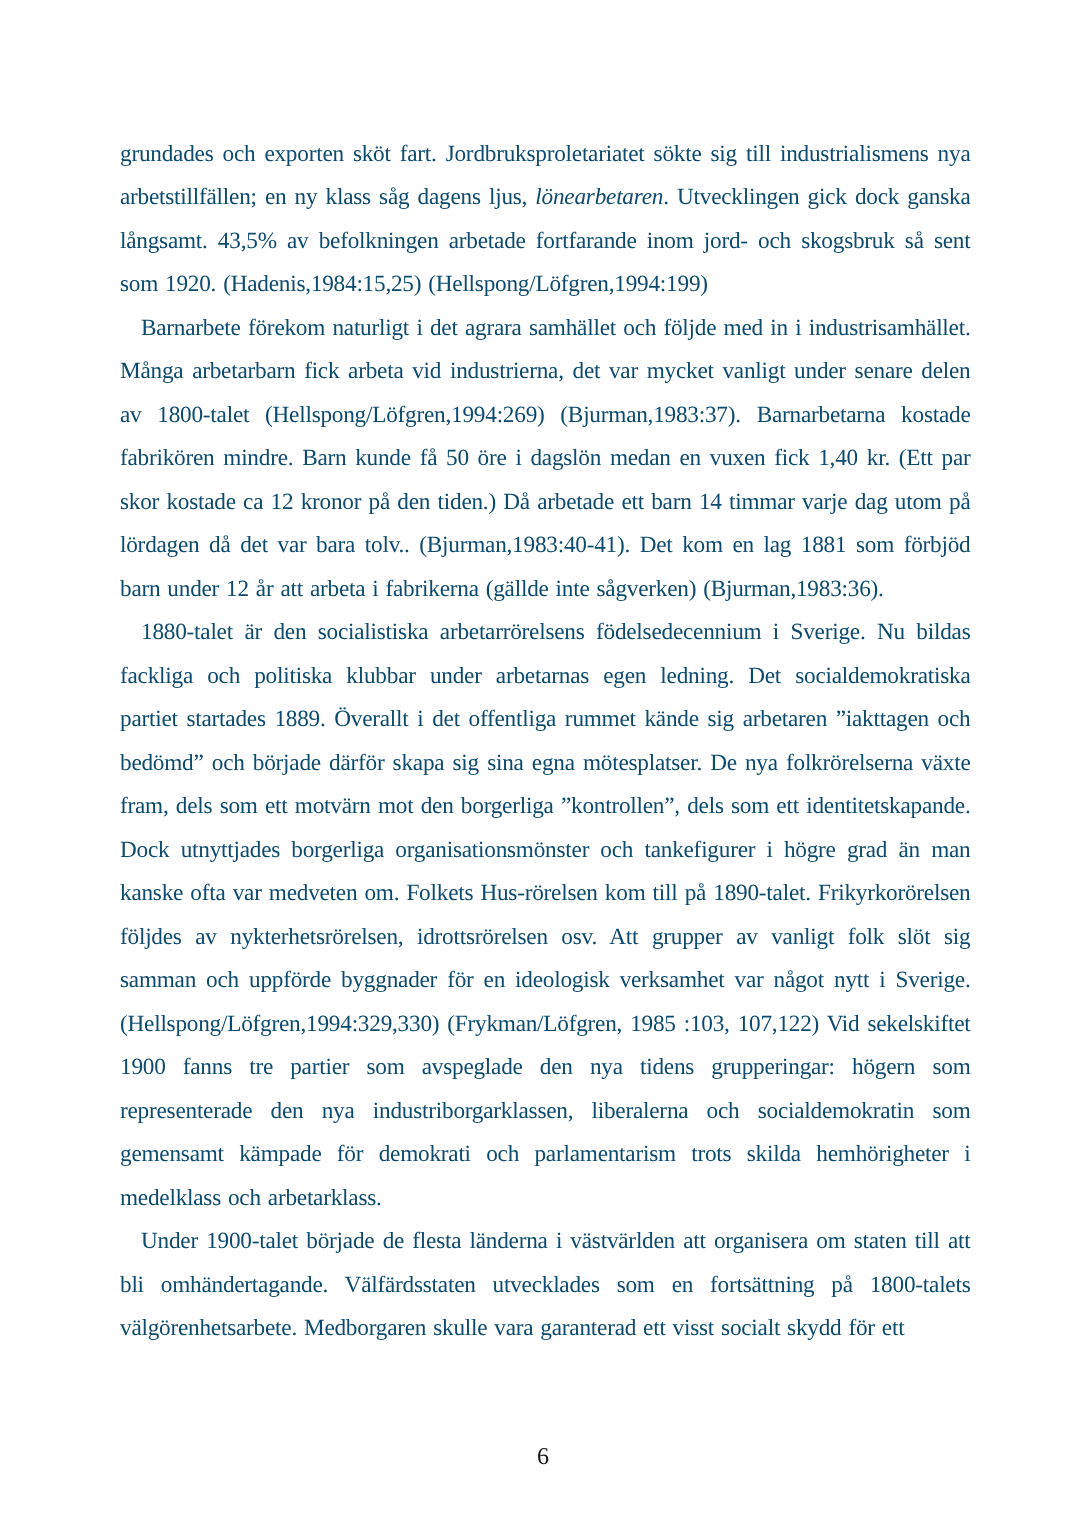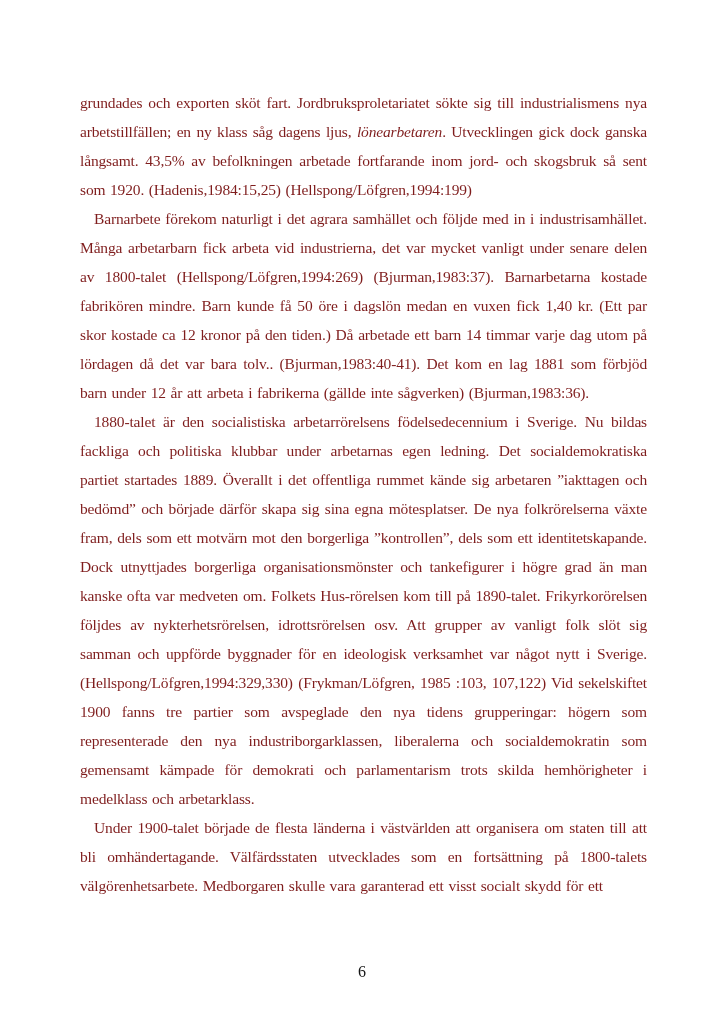--- a/index.html
+++ b/index.html
@@ -26,21 +26,21 @@
     width: 567px;
     color: #161616;
   }
   .para {
     margin: 0;
     font-size: 15.5px;
     line-height: 29px;
     text-align: justify;
     letter-spacing: -0.01em;
     word-spacing: 0.06em;
-    color: #7f1d1d;
+    color: #0c4a6e;
   }
   .para.indent {
     text-indent: 14px;
   }
   .para .seg-italic {
     font-style: italic;
   }
   .page-number {
     position: absolute;
     top: 963px;

